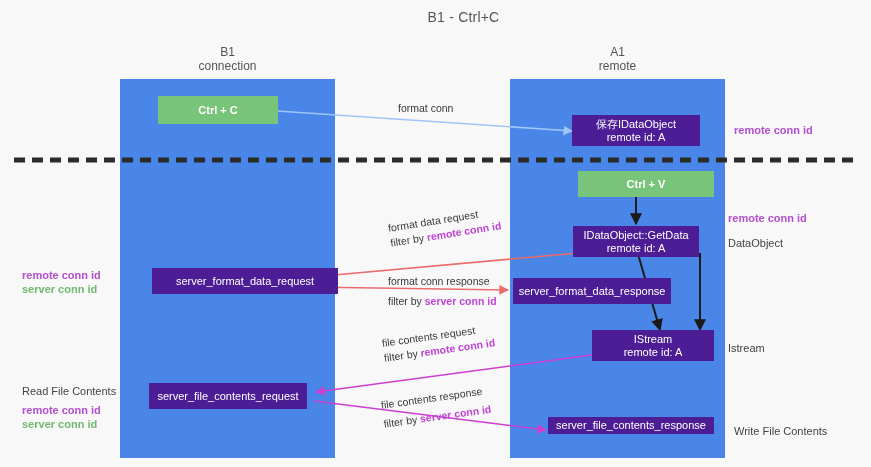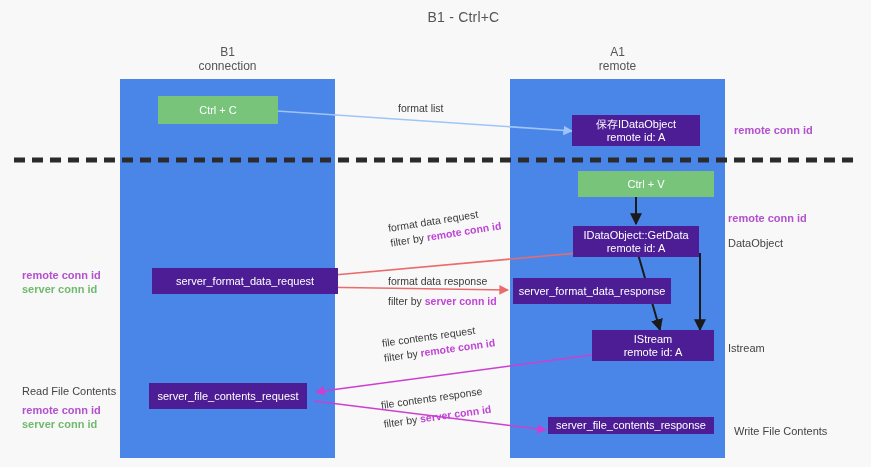--- a/index.html
+++ b/index.html
@@ -47,21 +47,21 @@
     display: flex;
     flex-direction: column;
     align-items: center;
     justify-content: center;
     text-align: center;
     font-size: 11px;
     color: #ffffff;
     line-height: 13px;
     padding: 2px 4px;
   }
-  .node.green { background: #78c47a; }
+  .node.green { background: #78c47a; font-weight: bold; }
   .node.orange { background: #4c1d95; }
 
   
   .edge-label {
     font-size: 10.5px;
     color: #3a3a3a;
     line-height: 15px;
     white-space: nowrap;
   }
   .edge-label .hl-remote { color: #c045d6; font-weight: bold; }
@@ -168,32 +168,32 @@
 
 <div class="abs node orange" style="left:149px; top:383px; width:158px; height:26px;">
   <span>server_file_contents_request</span>
 </div>
 
 <div class="abs node orange" style="left:548px; top:417px; width:166px; height:17px;">
   <span>server_file_contents_response</span>
 </div>
 
 <div class="abs edge-label" style="left:398px; top:101px;">
-  <span>format list</span>
+  <span>format conn</span>
 </div>
 
 <div class="abs edge-label rot-a" style="left:387px; top:221px;">
   <div>format data request</div>
   <div>
     <span>filter by </span><span class="hl-remote">remote conn id</span>
   </div>
 </div>
 
 <div class="abs edge-label" style="left:388px; top:274px;">
-  <div>format data response</div>
+  <div>format conn response</div>
   <div style="margin-top:5px;">
     <span>filter by </span><span class="hl-server">server conn id</span>
   </div>
 </div>
 
 <div class="abs edge-label rot-b" style="left:381px; top:336px;">
   <div>file contents request</div>
   <div>
     <span>filter by </span><span class="hl-remote">remote conn id</span>
   </div>

